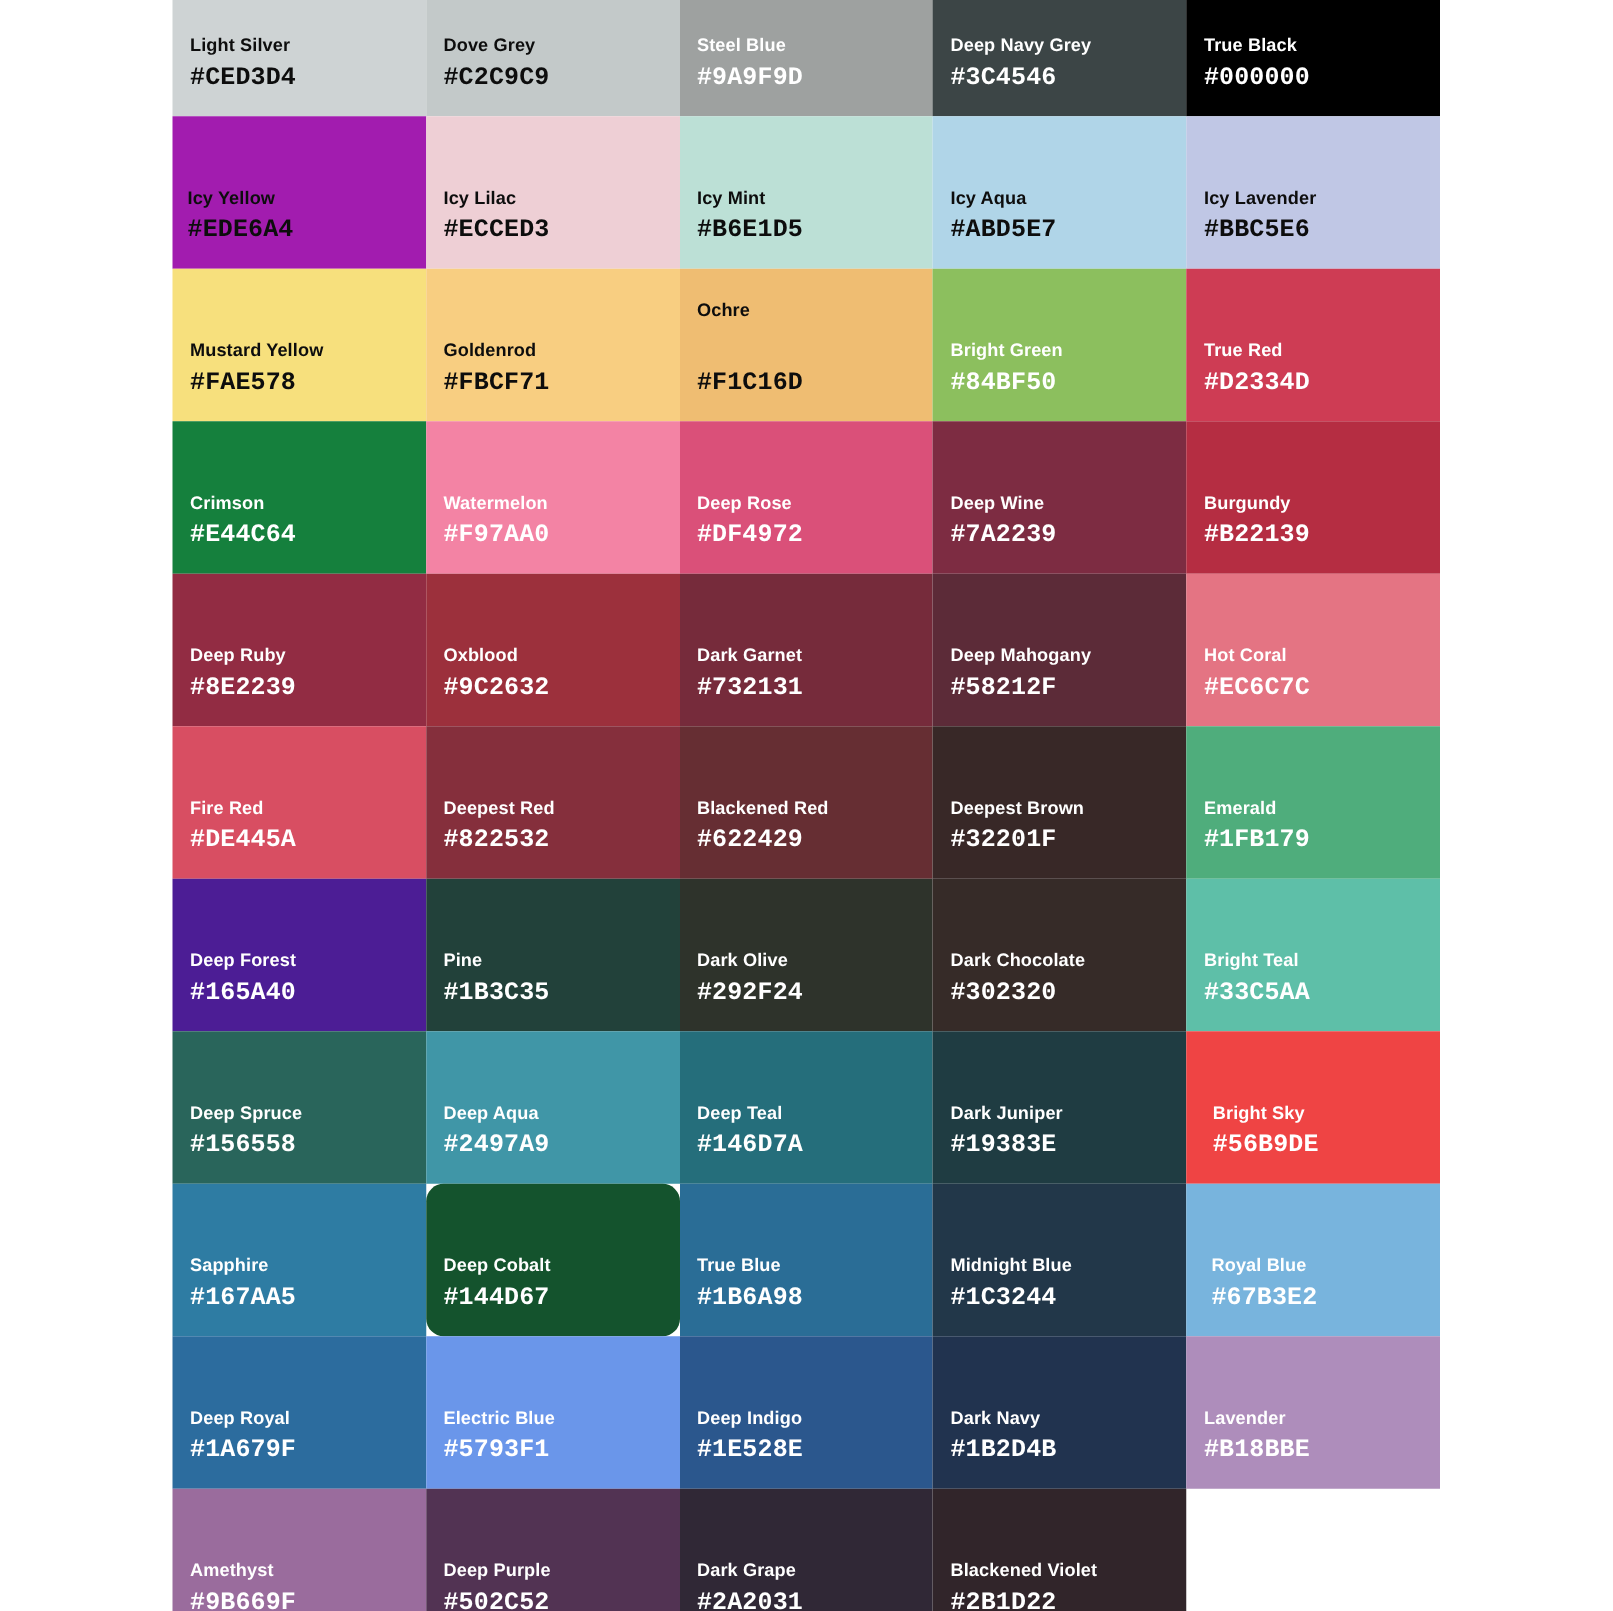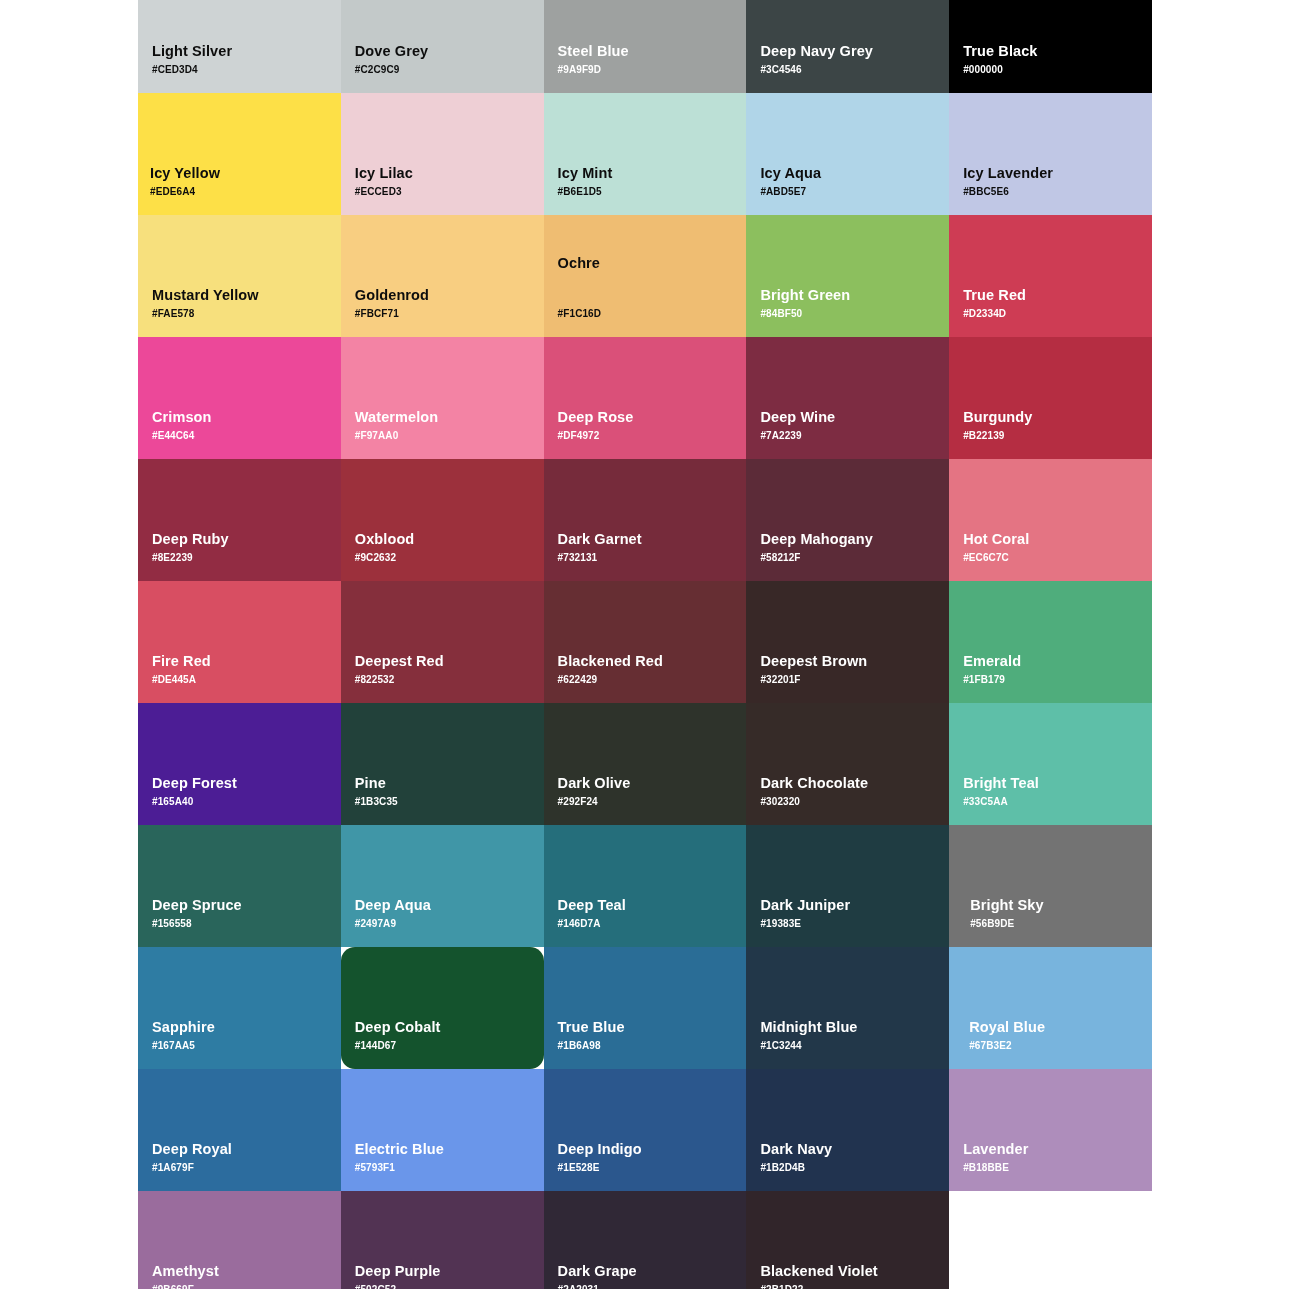--- a/index.html
+++ b/index.html
@@ -46,25 +46,26 @@
 
   .swatch-name {
     font-size: 14.5px;
     font-weight: bold;
     line-height: 1.45;
     letter-spacing: 0.1px;
     white-space: nowrap;
   }
 
   .swatch-hex {
-    font-size: 10px;
+    font-size: 20px;
     font-weight: bold;
     line-height: 1.45;
     letter-spacing: 0.1px;
     white-space: nowrap;
+    font-family: Liberation Mono, monospace;
   }
 
   .label-dark  { color: #0d0d0d; }
   .label-light { color: #ffffff; }
 </style>
 </head>
 <body>
 
 <div id="palette-page">
   <div id="swatch-grid">
@@ -81,21 +82,21 @@
         <div class="swatch-hex label-light">#9A9F9D</div>
       </div>
       <div class="swatch" style="background-color: rgb(60, 69, 70);">
         <div class="swatch-name label-light">Deep Navy Grey</div>
         <div class="swatch-hex label-light">#3C4546</div>
       </div>
       <div class="swatch" style="background-color: rgb(0, 0, 0);">
         <div class="swatch-name label-light">True Black</div>
         <div class="swatch-hex label-light">#000000</div>
       </div>
-      <div class="swatch" style="background-color: #fde047; padding-left: 12px;">
+      <div class="swatch" style="background-color: #a21caf; padding-left: 12px;">
         <div class="swatch-name label-dark">Icy Yellow</div>
         <div class="swatch-hex label-dark">#EDE6A4</div>
       </div>
       <div class="swatch" style="background-color: rgb(238, 207, 213);">
         <div class="swatch-name label-dark">Icy Lilac</div>
         <div class="swatch-hex label-dark">#ECCED3</div>
       </div>
       <div class="swatch" style="background-color: rgb(188, 224, 214);">
         <div class="swatch-name label-dark">Icy Mint</div>
         <div class="swatch-hex label-dark">#B6E1D5</div>
@@ -121,21 +122,21 @@
         <div class="swatch-hex label-dark">#F1C16D</div>
       </div>
       <div class="swatch" style="background-color: rgb(140, 191, 94);">
         <div class="swatch-name label-light">Bright Green</div>
         <div class="swatch-hex label-light">#84BF50</div>
       </div>
       <div class="swatch" style="background-color: rgb(206, 60, 84);">
         <div class="swatch-name label-light">True Red</div>
         <div class="swatch-hex label-light">#D2334D</div>
       </div>
-      <div class="swatch" style="background-color: #ec4899;">
+      <div class="swatch" style="background-color: #15803d;">
         <div class="swatch-name label-light">Crimson</div>
         <div class="swatch-hex label-light">#E44C64</div>
       </div>
       <div class="swatch" style="background-color: rgb(243, 131, 164);">
         <div class="swatch-name label-light">Watermelon</div>
         <div class="swatch-hex label-light">#F97AA0</div>
       </div>
       <div class="swatch" style="background-color: rgb(218, 80, 121);">
         <div class="swatch-name label-light">Deep Rose</div>
         <div class="swatch-hex label-light">#DF4972</div>
@@ -217,21 +218,21 @@
         <div class="swatch-hex label-light">#2497A9</div>
       </div>
       <div class="swatch" style="background-color: rgb(37, 110, 123);">
         <div class="swatch-name label-light">Deep Teal</div>
         <div class="swatch-hex label-light">#146D7A</div>
       </div>
       <div class="swatch" style="background-color: rgb(31, 60, 66);">
         <div class="swatch-name label-light">Dark Juniper</div>
         <div class="swatch-hex label-light">#19383E</div>
       </div>
-      <div class="swatch" style="background-color: #737373; padding-left: 21px;">
+      <div class="swatch" style="background-color: #ef4444; padding-left: 21px;">
         <div class="swatch-name label-light">Bright Sky</div>
         <div class="swatch-hex label-light">#56B9DE</div>
       </div>
       <div class="swatch" style="background-color: rgb(46, 124, 163);">
         <div class="swatch-name label-light">Sapphire</div>
         <div class="swatch-hex label-light">#167AA5</div>
       </div>
       <div class="swatch" style="background-color: #14532d; border-radius: 14px;">
         <div class="swatch-name label-light">Deep Cobalt</div>
         <div class="swatch-hex label-light">#144D67</div>

